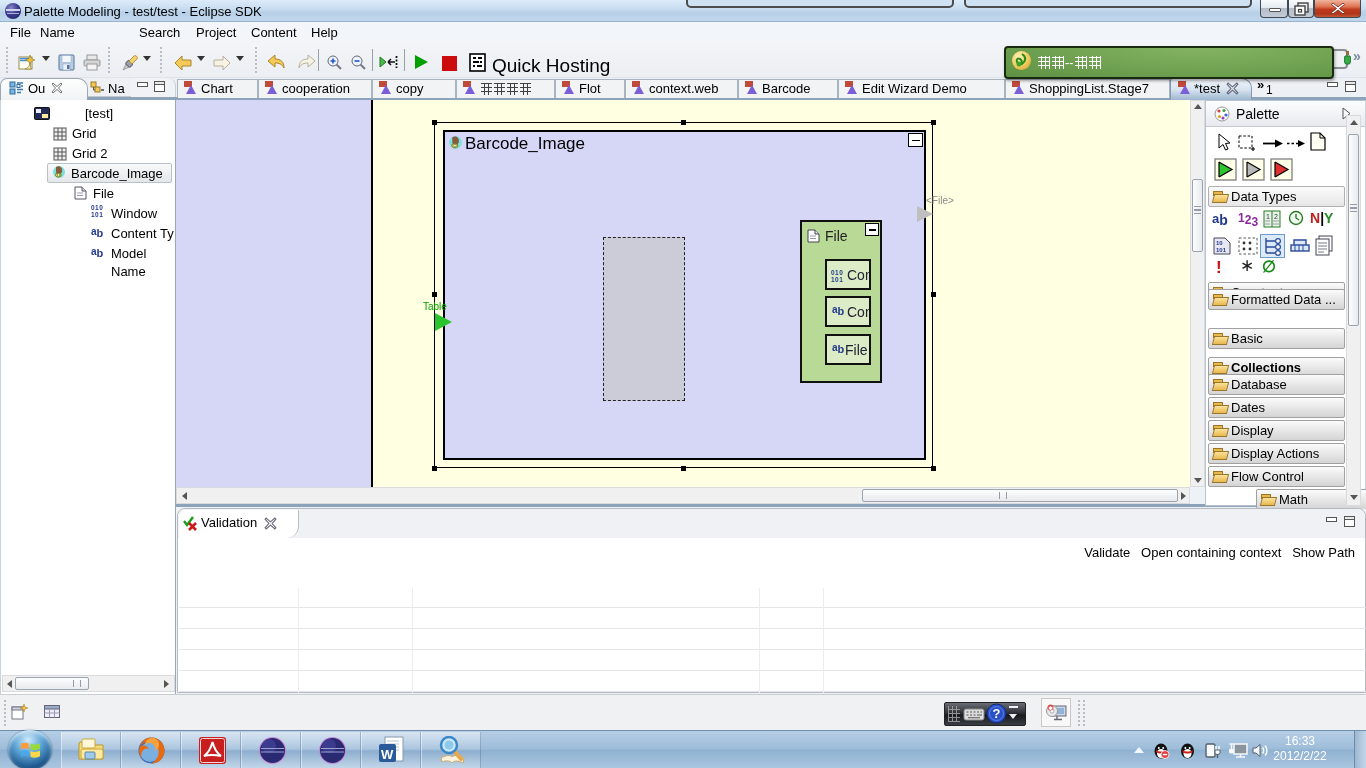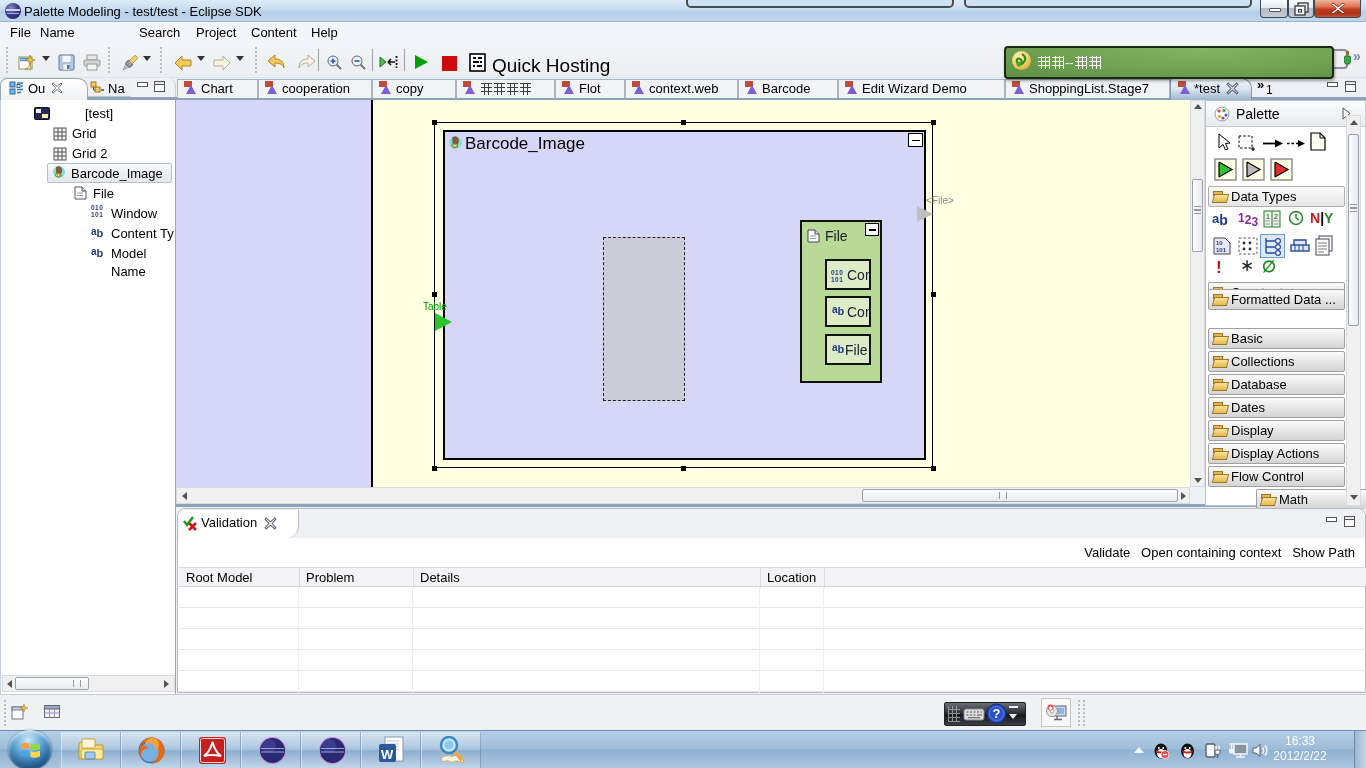--- a/index.html
+++ b/index.html
@@ -533,21 +533,21 @@
     <rect x="2" y="4" width="13" height="16" fill="#fff" stroke="#445"></rect>
     <path d="M4 8 L13 8 M4 11 L13 11 M4 14 L13 14 M4 17 L10 17" stroke="#778"></path>
   </svg>
   <div style="position:absolute;left:10px;top:157px;font-size:17px;font-weight:bold;color:#cc1111;">!</div>
   <div style="position:absolute;left:34px;top:154px;font-size:17px;color:#222;">∗</div>
   <div style="position:absolute;left:56px;top:156px;font-size:16px;font-weight:bold;color:#1a8a1a;">∅</div>
 
   <div class="drawer" style="top:181px;"><div class="folder"></div>Constants</div>
   <div class="drawer" style="top:188px;"><div class="folder"></div>Formatted Data ...</div>
   <div class="drawer" style="top:227px;"><div class="folder"></div>Basic</div>
-  <div class="drawer" style="top:250px;"><div class="folder"></div>Collections</div>
+  <div class="drawer" style="top:256px;font-weight:bold;"><div class="folder"></div>Collections</div>
   <div class="drawer" style="top:273px;"><div class="folder"></div>Database</div>
   <div class="drawer" style="top:296px;"><div class="folder"></div>Dates</div>
   <div class="drawer" style="top:319px;"><div class="folder"></div>Display</div>
   <div class="drawer" style="top:342px;"><div class="folder"></div>Display Actions</div>
   <div class="drawer" style="top:365px;"><div class="folder"></div>Flow Control</div>
   <div class="drawer" style="top:388px;height:20px;border-bottom:none;margin-left:48px;"><div class="folder"></div>Math</div>
 
   <div class="sb" style="left:140px;top:14px;width:15px;height:391px;"></div>
   <div class="arr" style="left:144px;top:19px;border-left:4px solid transparent;border-right:4px solid transparent;border-bottom:5px solid #555;"></div>
   <div class="arr" style="left:144px;top:394px;border-left:4px solid transparent;border-right:4px solid transparent;border-top:5px solid #555;"></div>
@@ -565,30 +565,20 @@
     <path d="M6 7 L13 14 M13 7 L6 14" stroke="#cc1818" stroke-width="2.6" fill="none"></path>
   </svg>
   <span style="position:absolute;left:23px;top:6px;font-size:13px;">Validation</span>
   <svg style="position:absolute;left:86px;top:8px;" width="13" height="13" viewBox="0 0 12 12">
     <path d="M2 1 L6 4.5 L10 1 L11 2 L7.5 6 L11 10 L10 11 L6 7.5 L2 11 L1 10 L4.5 6 L1 2 Z" fill="none" stroke="#667" stroke-width="1"></path>
   </svg>
   <div style="position:absolute;left:1148px;top:8px;width:11px;height:5px;border:1px solid #555;background:#fff;"></div>
   <div style="position:absolute;left:1166px;top:7px;width:11px;height:11px;border:1px solid #555;background:#fff;"></div>
   <div style="position:absolute;left:1166px;top:7px;width:11px;height:4px;border:1px solid #555;background:#e8e8e8;"></div>
   <div id="vlinks">Validate&nbsp;&nbsp;&nbsp;Open containing context&nbsp;&nbsp;&nbsp;Show Path</div>
-  <div id="vheader">
-    <span class="vcol" style="left:7px;">Root Model</span>
-    <span class="vcol" style="left:127px;">Problem</span>
-    <span class="vcol" style="left:241px;">Details</span>
-    <span class="vcol" style="left:588px;">Location</span>
-    <div class="vline" style="left:120px;"></div>
-    <div class="vline" style="left:234px;"></div>
-    <div class="vline" style="left:581px;"></div>
-    <div class="vline" style="left:645px;"></div>
-  </div>
   <div class="vrow" style="top:98px;"></div>
   <div class="vrow" style="top:119px;"></div>
   <div class="vrow" style="top:140px;"></div>
   <div class="vrow" style="top:161px;"></div>
   <div class="vrow" style="top:182px;"></div>
   <div class="vbl" style="left:120px;top:79px;height:105px;"></div>
   <div class="vbl" style="left:234px;top:79px;height:105px;"></div>
   <div class="vbl" style="left:581px;top:79px;height:105px;"></div>
   <div class="vbl" style="left:645px;top:79px;height:105px;"></div>
 </div>

